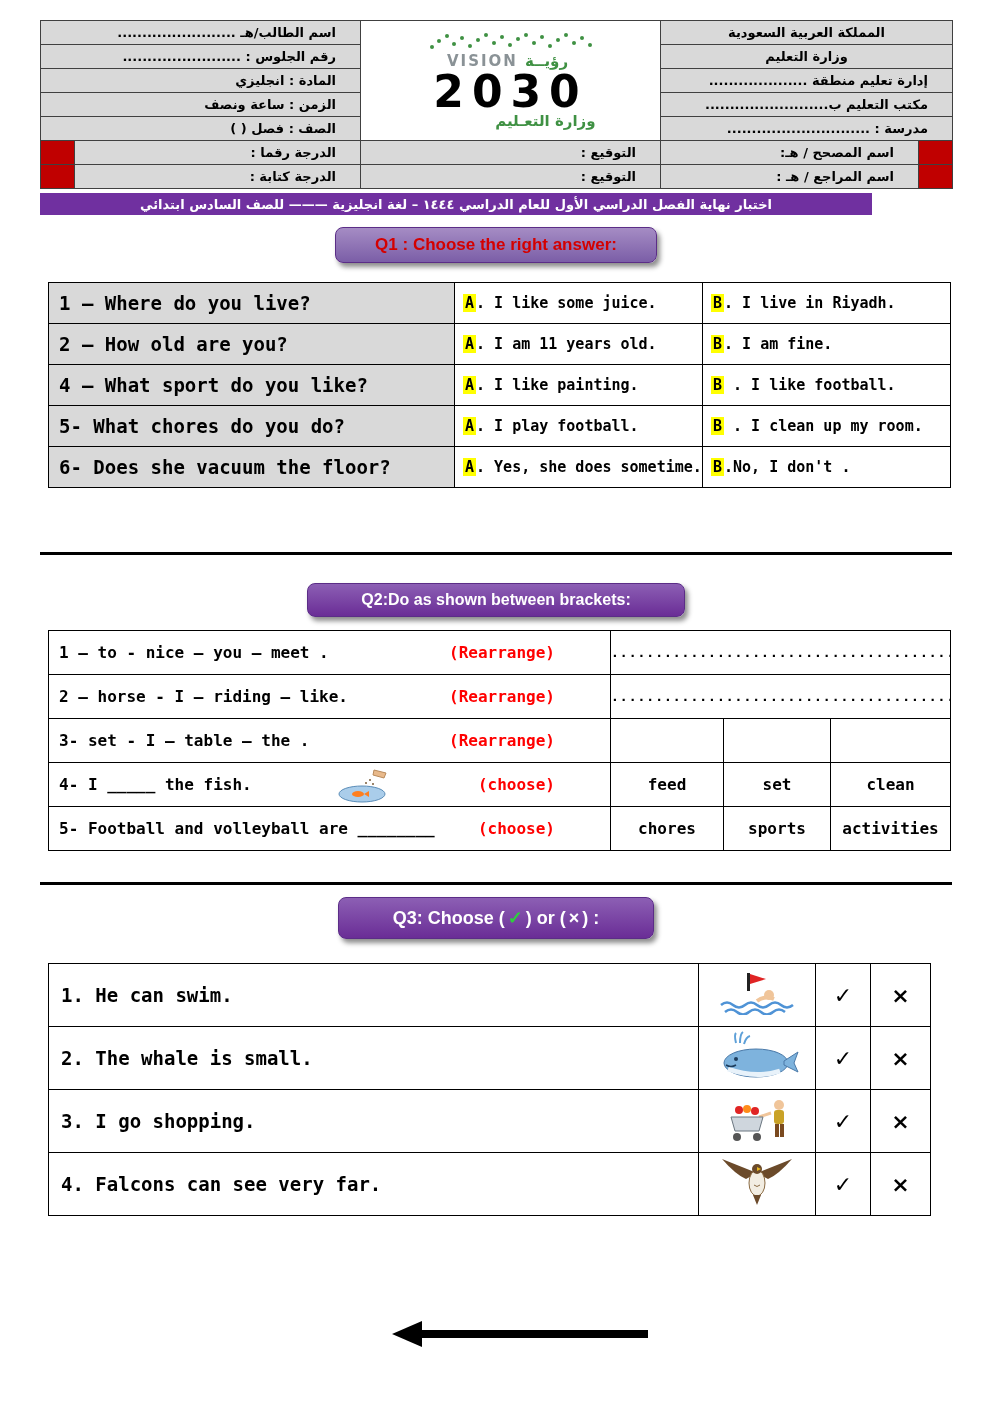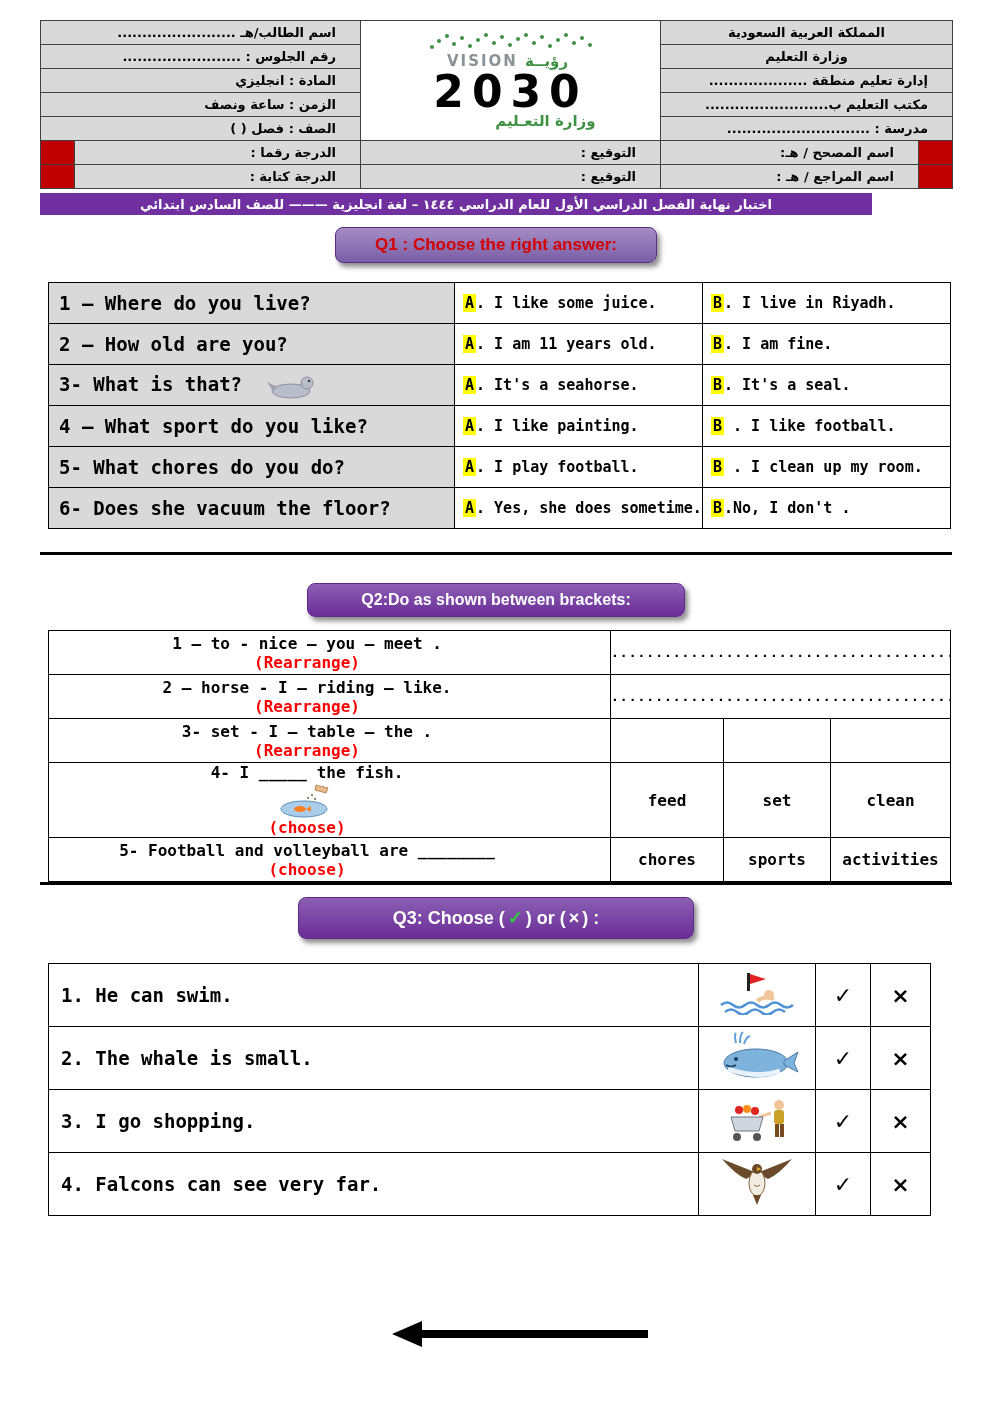--- a/index.html
+++ b/index.html
@@ -28,42 +28,42 @@
   .banner { position:absolute; left:40px; top:193px; width:832px; height:22px; background:#7030a0;
             color:#fff; font-weight:bold; font-size:13px; display:flex; align-items:center; justify-content:center;
             direction:rtl; }
 
   
   .qbtn { position:absolute; left:50%; transform:translateX(-50%); border-radius:8px;
           border:1px solid #5b2d87; box-shadow:3px 4px 5px rgba(0,0,0,.45);
           display:flex; align-items:center; justify-content:center; font-weight:bold; }
   .q1btn { top:227px; width:322px; height:36px; background:linear-gradient(180deg,#a58cc4,#7b5ea7); color:#d40000; font-size:17px; font-family:"Liberation Sans",sans-serif; }
   .q2btn { top:583px; width:378px; height:34px; background:linear-gradient(180deg,#8c5fb4,#6a2d96); color:#fff; font-size:16px; font-family:"Liberation Sans",sans-serif; }
-  .q3btn { top:897px; width:396px; height:42px; background:linear-gradient(180deg,#8c5fb4,#6a2d96); color:#fff; font-size:18px; font-family:"Liberation Sans",sans-serif; }
+  .q3btn { top:897px; width:316px; height:42px; background:linear-gradient(180deg,#8c5fb4,#6a2d96); color:#fff; font-size:18px; font-family:"Liberation Sans",sans-serif; }
   .q3btn .tick { color:#2fce3e; margin:0 3px; }
   .q3btn .crossc { margin:0 3px; }
 
   
   table.t1 { position:absolute; left:48px; top:282px; width:902px; border-collapse:collapse; table-layout:fixed; }
   table.t1 td { border:1px solid #000; height:41px; vertical-align:middle; }
   .t1 .qcell { background:#d9d9d9; font-size:19px; padding:0 10px; white-space:nowrap; }
   .t1 .acell { background:#fff; font-size:15px; padding:0 8px; white-space:nowrap; }
   .hl { background:#ffff00; padding:0 2px; font-weight:bold; }
   .sealimg { vertical-align:middle; margin-left:14px; }
 
   
   .divider { position:absolute; left:40px; width:912px; height:3px; background:#000; }
   .div1 { top:552px; }
   .div2 { top:882px; }
 
   
   table.t2 { position:absolute; left:48px; top:630px; width:902px; border-collapse:collapse; table-layout:fixed; }
   table.t2 td { border:1px solid #000; height:44px; vertical-align:middle; font-size:16px; }
   .t2 .q2q { padding:0 55px 0 10px; }
-  .t2 .q2q .inner { display:flex; align-items:center; justify-content:space-between;flex-direction:column; }
+  .t2 .q2q .inner { display:flex; align-items:center; justify-content:space-between; }
   .bracket { color:#ff0000; font-weight:bold; font-family:"DejaVu Sans Mono",monospace; }
   .t2 .dotcell { text-align:center; font-weight:bold; letter-spacing:1px; font-size:13px; overflow:hidden; }
   .t2 .opt { text-align:center; }
 
   
   table.t3 { position:absolute; left:48px; top:963px; width:882px; border-collapse:collapse; table-layout:fixed; }
   table.t3 td { border:1px solid #000; height:63px; vertical-align:middle; }
   .t3 .scell { font-size:19px; padding:0 12px; white-space:nowrap; }
   .t3 .icell { text-align:center; }
   .t3 .mark { text-align:center; font-size:22px; font-family:"DejaVu Sans",sans-serif; }
@@ -171,32 +171,20 @@
       <td class="qcell">1 – Where do you live?</td>
       <td class="acell"><span class="hl">A</span><span>. I like some juice.</span></td>
       <td class="acell"><span class="hl">B</span><span>.  I live in Riyadh.</span></td>
     </tr>
     <tr>
       <td class="qcell">2 – How old are you?</td>
       <td class="acell"><span class="hl">A</span><span>.  I am 11 years old.</span></td>
       <td class="acell"><span class="hl">B</span><span>.   I am fine.</span></td>
     </tr>
     <tr>
-      <td class="qcell"><span>3-  What is that?</span>
-        <svg class="sealimg" width="50" height="28" viewBox="0 0 50 28">
-          <ellipse cx="24" cy="20" rx="19" ry="7" fill="#b9bcc9" stroke="#8b8e9c"></ellipse>
-          <circle cx="40" cy="12" r="6" fill="#b9bcc9" stroke="#8b8e9c"></circle>
-          <path d="M6 20 L0 11 L11 16 Z" fill="#9fa3b2"></path>
-          <circle cx="42" cy="10" r="1.2" fill="#333"></circle>
-        </svg>
-      </td>
-      <td class="acell"><span class="hl">A</span><span>.  It's a seahorse.</span></td>
-      <td class="acell"><span class="hl">B</span><span>.   It's a seal.</span></td>
-    </tr>
-    <tr>
       <td class="qcell">4 – What sport do you like?</td>
       <td class="acell"><span class="hl">A</span><span>.  I like painting.</span></td>
       <td class="acell"><span class="hl">B</span><span> .   I like football.</span></td>
     </tr>
     <tr>
       <td class="qcell">5-  What chores do you do?</td>
       <td class="acell"><span class="hl">A</span><span>.  I play football.</span></td>
       <td class="acell"><span class="hl">B</span><span> . I clean up my room.</span></td>
     </tr>
     <tr>

